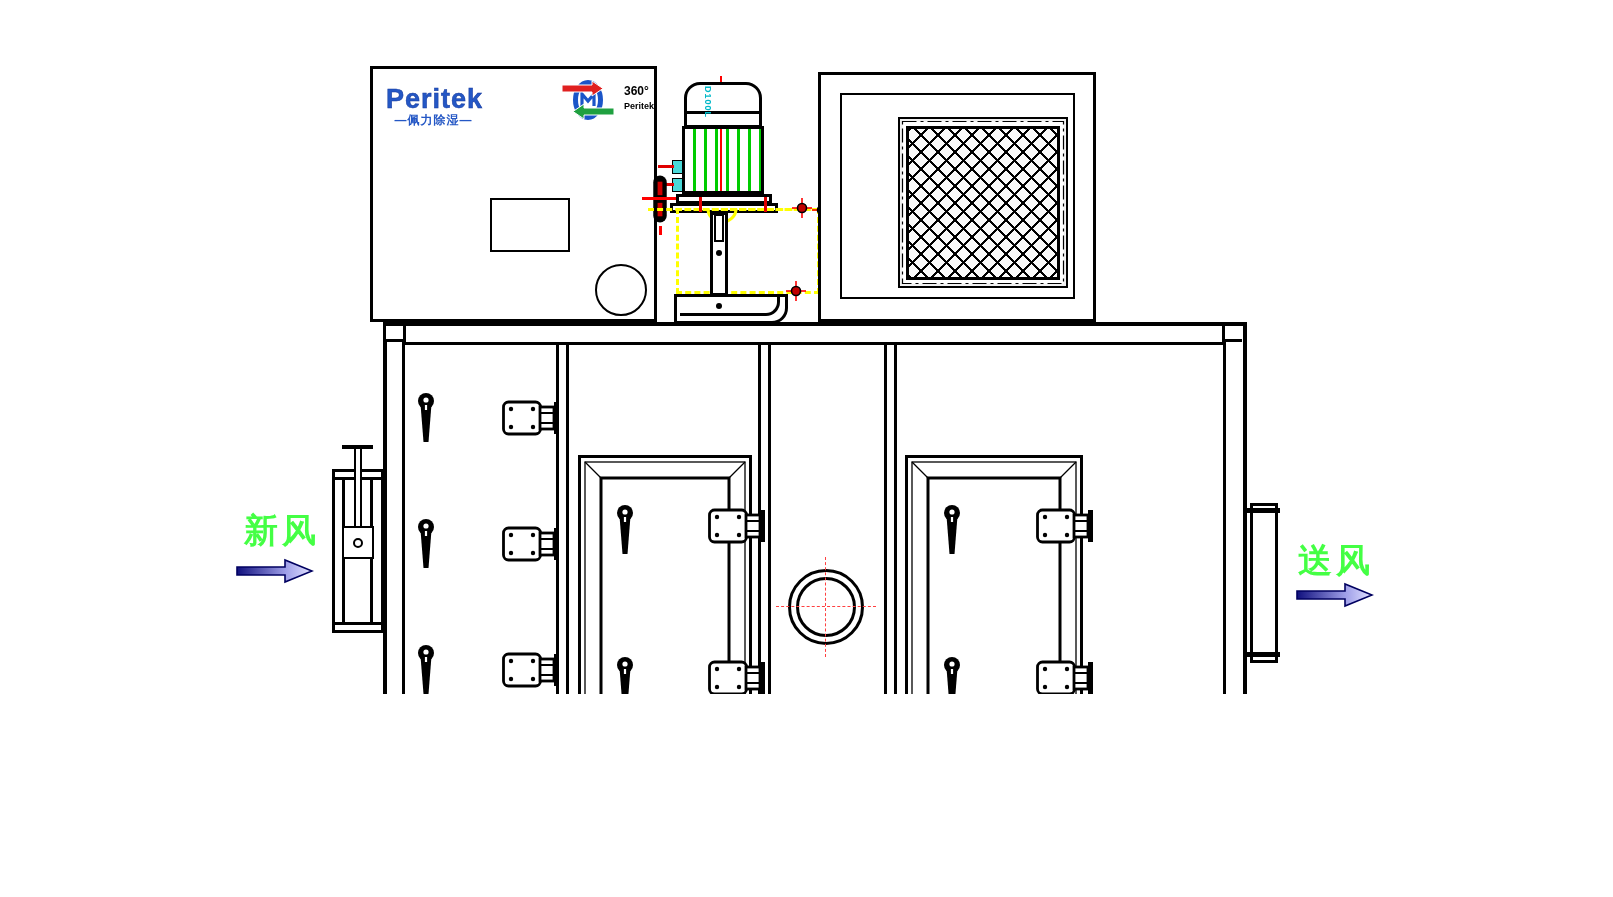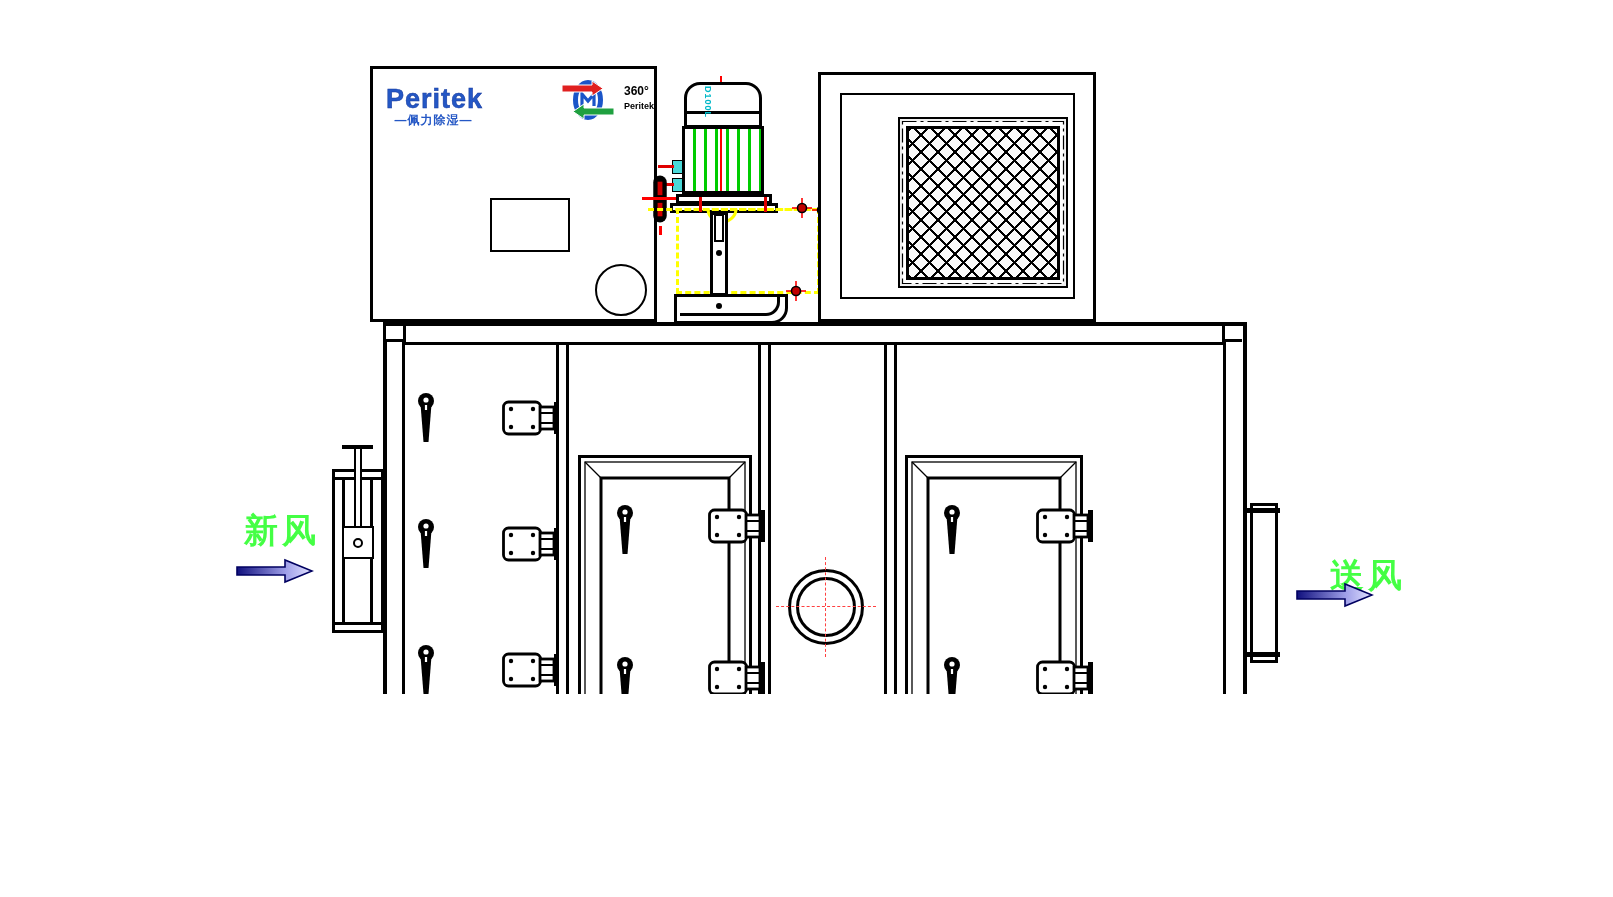--- a/index.html
+++ b/index.html
@@ -244,21 +244,21 @@
 
   <div class="box" style="left:1250px;top:503px;width:28px;height:160px;"></div>
   <div class="ln" style="left:1246px;top:508px;width:34px;height:5px;"></div>
   <div class="ln" style="left:1246px;top:652px;width:34px;height:5px;"></div>
 
   <div class="cjk" style="left:244px;top:508px;">新风</div>
   <svg class="abs" style="left:236px;top:558px;" width="78" height="26">
       <use href="#flowarrow"></use>
     </svg>
 
-  <div class="cjk" style="left:1330px;top:538px;margin-top:15px;">送风</div>
+  <div class="cjk" style="left:1298px;top:538px;">送风</div>
   <svg class="abs" style="left:1296px;top:582px;" width="78" height="26">
       <use href="#flowarrow"></use>
     </svg>
 
   <div class="box" style="left:409px;top:795px;width:806px;height:30px;"></div>
 
   <div class="abs" style="left:409px;top:795px;width:27px;height:30px;background:#000;"></div>
   <svg class="abs" style="left:409px;top:795px;" width="27" height="30" viewBox="0 0 27 30">
     <rect x="9" y="9" width="9" height="12" rx="3" fill="#fff"></rect>
     <circle cx="6" cy="6" r="2.4" fill="#fff"></circle>

